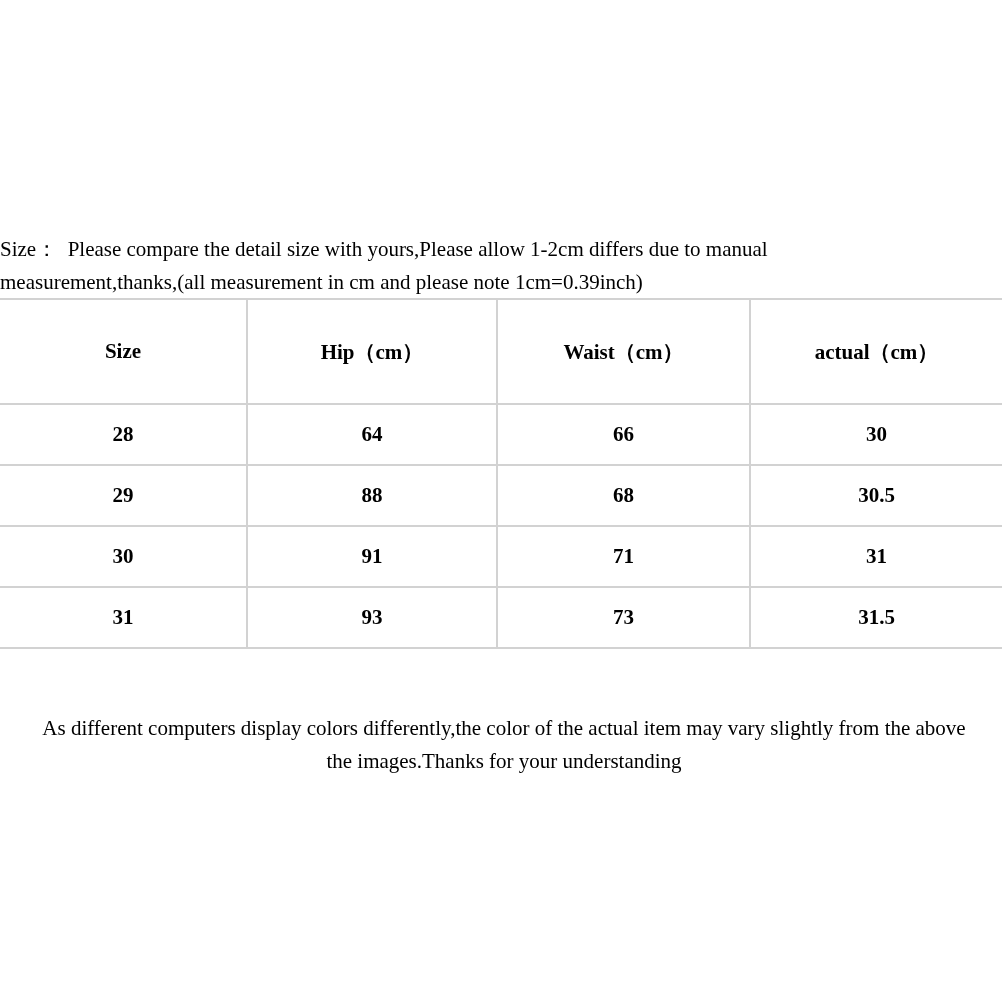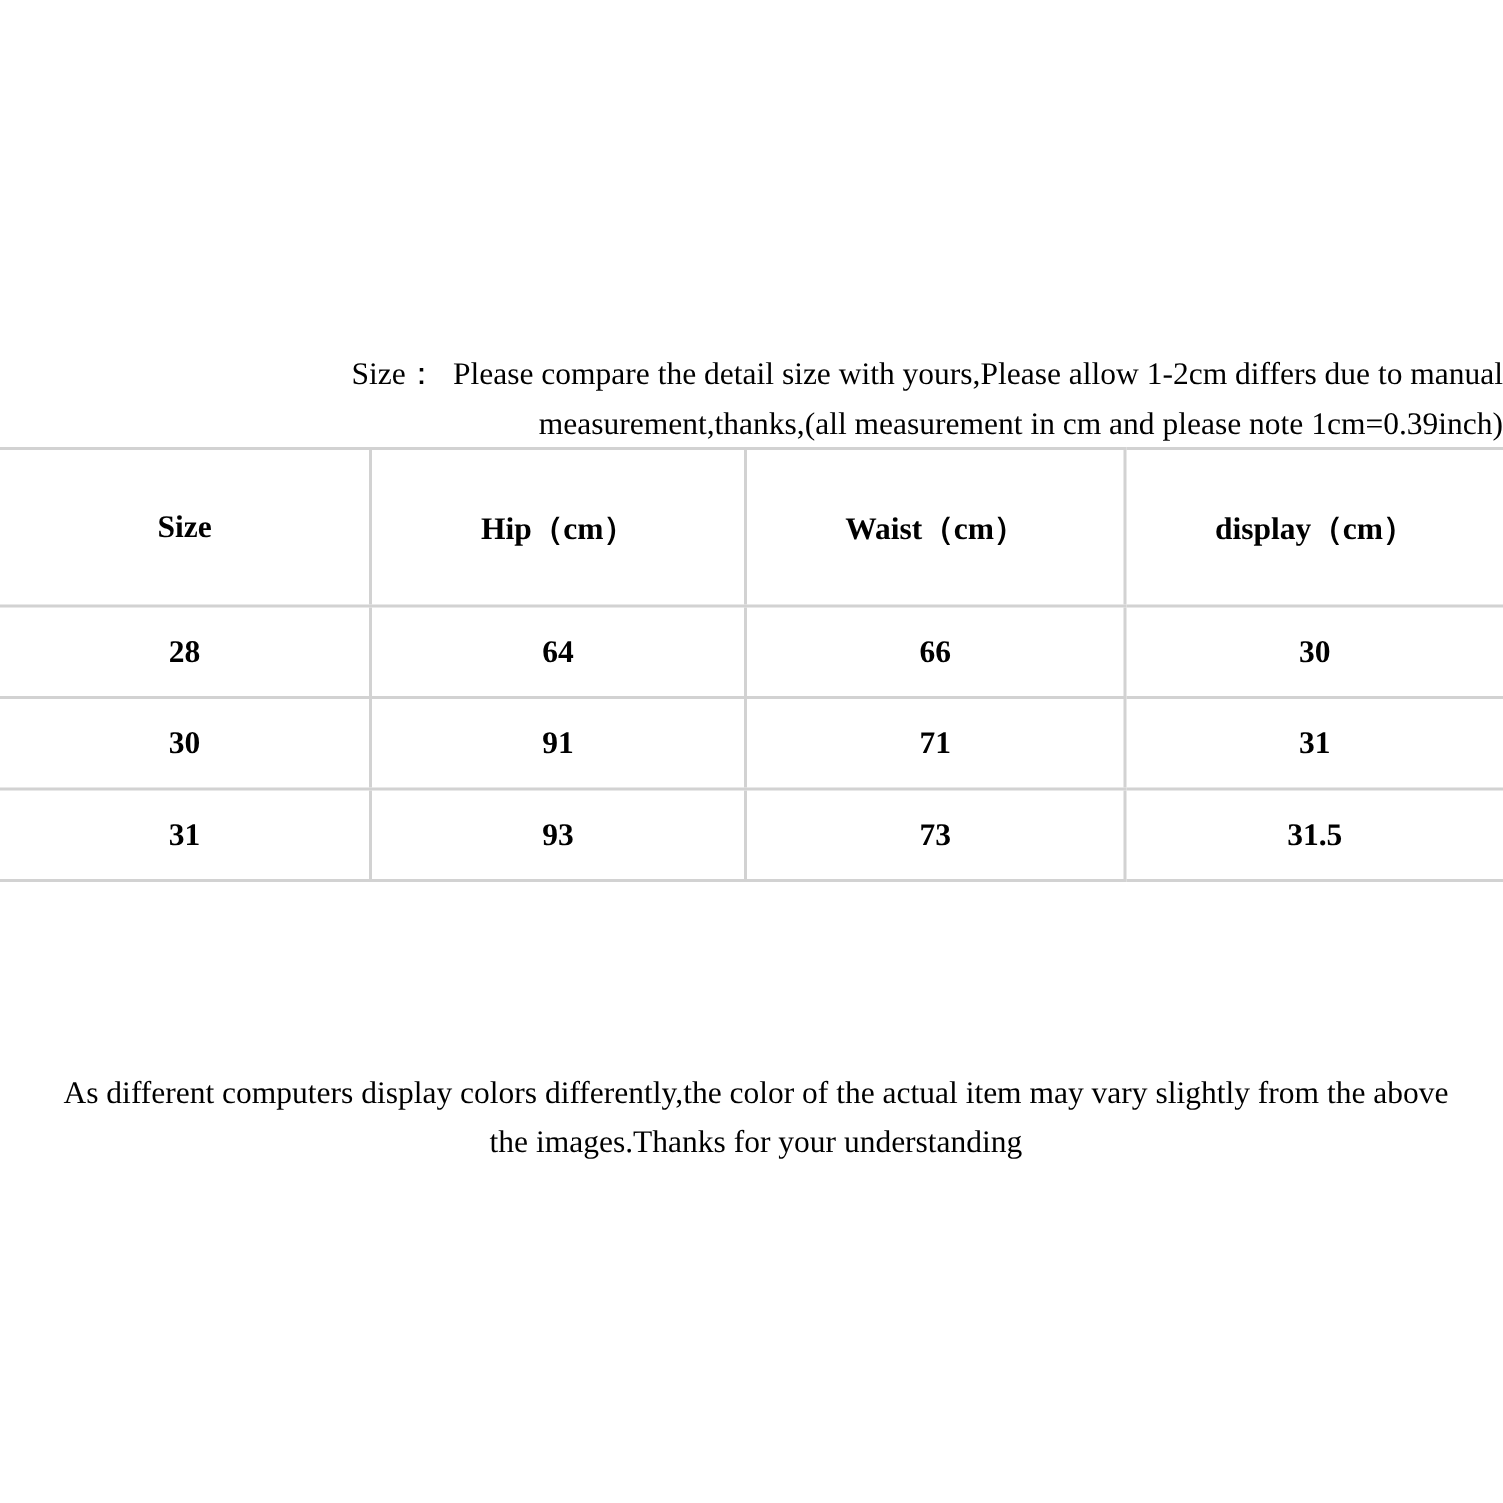--- a/index.html
+++ b/index.html
@@ -11,24 +11,23 @@
     width:1002px;height:1002px;
     background:#ffffff;
     position:relative;
     font-family:"Liberation Serif","DejaVu Serif",serif;
     color:var(--ink);
     overflow:hidden;
   }
   .intro{
     position:absolute;
     top:233px;left:0;right:0;
-    text-align:right;
+    text-align:left;
     font-size:21px;
     line-height:33px;
-    padding-left:36px;
   }
   .intro .line, .footer .line{
     white-space:pre;
   }
   .size-table{
     position:absolute;
     top:298px;left:0;
     width:1002px;
     border-collapse:collapse;
     table-layout:fixed;
@@ -78,29 +77,35 @@
       <col class="c1">
       <col class="c2">
       <col class="c3">
       <col class="c4">
     </colgroup>
   <thead>
     <tr>
       <th>Size</th>
       <th>Hip（cm）</th>
       <th>Waist（cm）</th>
-      <th>display（cm）</th>
+      <th>actual（cm）</th>
     </tr>
   </thead>
   <tbody>
     <tr>
       <td>28</td>
       <td>64</td>
       <td>66</td>
       <td>30</td>
+    </tr>
+    <tr>
+      <td>29</td>
+      <td>88</td>
+      <td>68</td>
+      <td>30.5</td>
     </tr>
     <tr>
       <td>30</td>
       <td>91</td>
       <td>71</td>
       <td>31</td>
     </tr>
     <tr>
       <td>31</td>
       <td>93</td>

